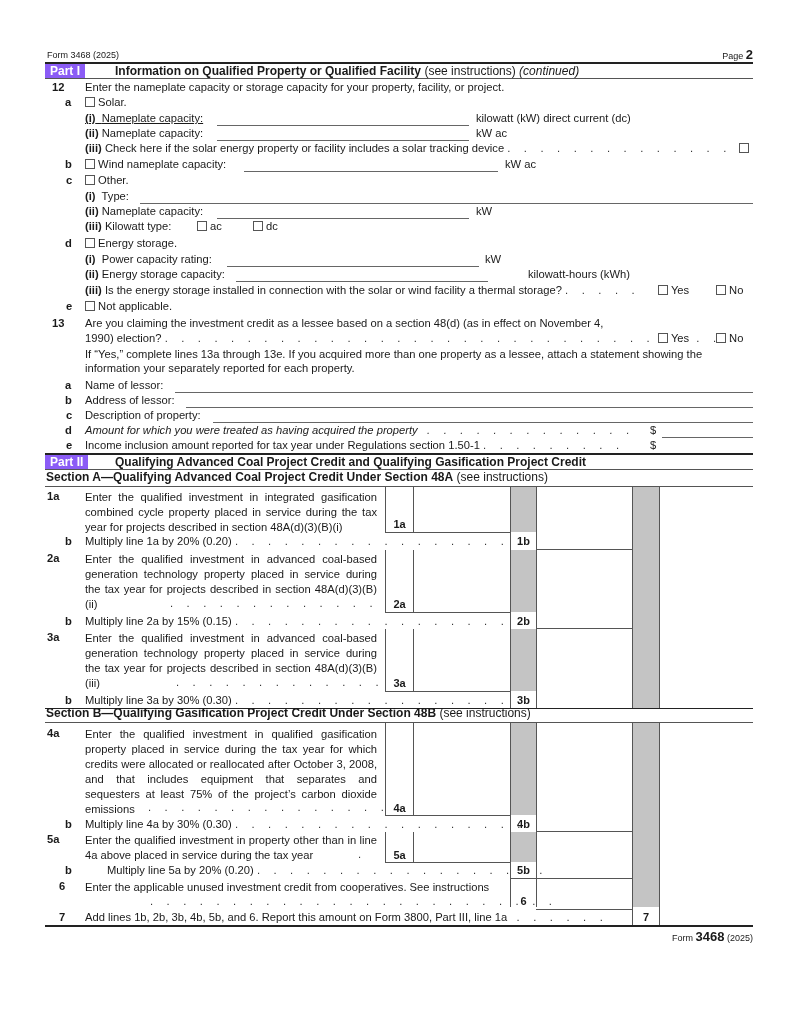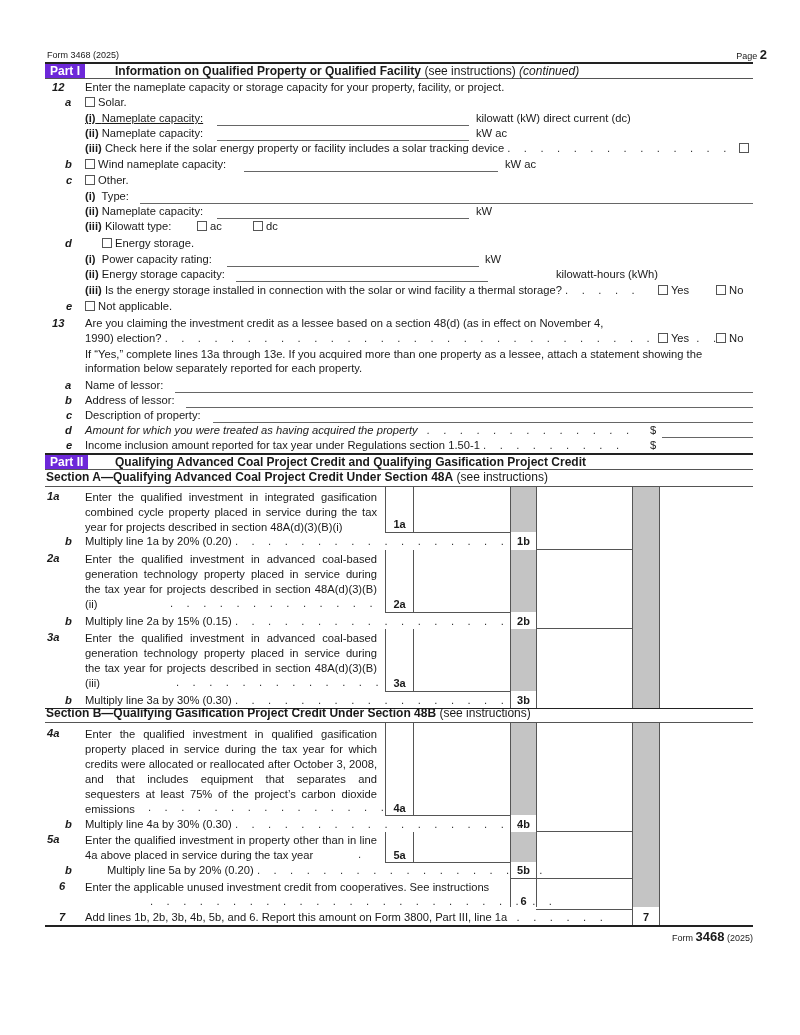--- a/index.html
+++ b/index.html
@@ -4,34 +4,34 @@
 <style>
   html, body { margin:0; padding:0; background:#ffffff; }
   body { width:800px; height:1035px; position:relative; font-family:"Liberation Sans", sans-serif; color:#1a1a1a; font-size:11.2px; }
   .abs { position:absolute; white-space:nowrap; }
   .b { font-weight:bold; }
   .hdr-small { font-size:9px; }
   .rule { position:absolute; background:#222; }
   .thin { height:1px; background:#555; position:absolute; }
   .fill { position:absolute; height:1px; background:#666; }
   .cb { display:inline-block; width:10px; height:10px; border:1px solid #555; background:#fff; vertical-align:-1px; box-sizing:border-box; }
-  .partlabel { position:absolute; background:#6d28d9; color:#fff; font-weight:bold; font-size:12px; padding:0 5px; height:14px; line-height:14px; }
-  .num { font-weight:bold;font-style:italic; }
+  .partlabel { position:absolute; background:#8b5cf6; color:#fff; font-weight:bold; font-size:12px; padding:0 5px; height:14px; line-height:14px; }
+  .num { font-weight:bold; }
   .dots { letter-spacing:5.2px; color:#333; }
   .gray { position:absolute; background:#c4c4c4; }
   .vline { position:absolute; width:1px; background:#555; }
   .hline { position:absolute; height:1px; background:#555; }
   .boxlbl { position:absolute; font-weight:bold; font-size:11px; text-align:center; }
   .just { text-align:justify; text-align-last:left; white-space:normal; }
 </style>
 </head>
 <body>
 
 <div class="abs hdr-small" style="left:47px;top:50px;">Form 3468 (2025)</div>
-<div class="abs" style="right:33px;top:47px;font-size:9px;">
+<div class="abs" style="right:47px;top:47px;font-size:9px;">
   <span>Page</span>
   <span class="b" style="font-size:13px;">2</span>
 </div>
 <div class="rule" style="left:45px;top:62px;width:708px;height:2px;"></div>
 
 <div class="partlabel" style="left:45px;top:64px;">Part I</div>
 <div class="abs" style="left:115px;top:64px;font-size:12px;">
   <span class="b">Information on Qualified Property or Qualified Facility</span><span> (see instructions) </span><i>(continued)</i>
 </div>
 <div class="thin" style="left:45px;top:78px;width:708px;"></div>
@@ -73,49 +73,49 @@
 
 <div class="abs" style="left:85px;top:205px;"><span class="b">(ii)</span> <span>Nameplate capacity:</span></div>
 <div class="fill" style="left:217px;top:218px;width:252px;"></div>
 <div class="abs" style="left:476px;top:205px;">kW</div>
 
 <div class="abs" style="left:85px;top:220px;"><span class="b">(iii)</span> <span>Kilowatt type:</span></div>
 <div class="abs" style="left:197px;top:220px;"><span class="cb"></span> <span>ac</span></div>
 <div class="abs" style="left:253px;top:220px;"><span class="cb"></span> <span>dc</span></div>
 
 <div class="abs num" style="left:65px;top:237px;">d</div>
-<div class="abs" style="left:102px;top:237px;">
+<div class="abs" style="left:85px;top:237px;">
   <span class="cb"></span>
   <span>Energy storage.</span>
 </div>
 <div class="abs" style="left:85px;top:253px;"><span class="b">(i)</span>&nbsp; <span>Power capacity rating:</span></div>
 <div class="fill" style="left:227px;top:266px;width:252px;"></div>
 <div class="abs" style="left:485px;top:253px;">kW</div>
 
 <div class="abs" style="left:85px;top:268px;"><span class="b">(ii)</span> <span>Energy storage capacity:</span></div>
 <div class="fill" style="left:236px;top:281px;width:252px;"></div>
-<div class="abs" style="left:509px;top:268px;padding-left:47px;">kilowatt-hours (kWh)</div>
+<div class="abs" style="left:481px;top:268px;padding-left:47px;">kilowatt-hours (kWh)</div>
 
 <div class="abs" style="left:85px;top:284px;"><span class="b">(iii)</span> <span>Is the energy storage installed in connection with the solar or wind facility a thermal storage?</span> <span class="dots">. . . . .</span></div>
 <div class="abs" style="left:658px;top:284px;"><span class="cb"></span> <span>Yes</span></div>
 <div class="abs" style="left:716px;top:284px;"><span class="cb"></span> <span>No</span></div>
 
 <div class="abs num" style="left:66px;top:300px;">e</div>
 <div class="abs" style="left:85px;top:300px;">
   <span class="cb"></span>
   <span>Not applicable.</span>
 </div>
 
 <div class="abs num" style="left:52px;top:317px;">13</div>
 <div class="abs" style="left:85px;top:317px;">Are you claiming the investment credit as a lessee based on a section 48(d) (as in effect on November 4,</div>
 <div class="abs" style="left:85px;top:332px;"><span>1990) election?</span> <span class="dots">. . . . . . . . . . . . . . . . . . . . . . . . . . . . . . . . . . .</span></div>
 <div class="abs" style="left:658px;top:332px;"><span class="cb"></span> <span>Yes</span></div>
 <div class="abs" style="left:716px;top:332px;"><span class="cb"></span> <span>No</span></div>
 <div class="abs" style="left:85px;top:348px;">If “Yes,” complete lines 13a through 13e. If you acquired more than one property as a lessee, attach a statement showing the</div>
-<div class="abs" style="left:85px;top:362px;">information below separately reported for each property.</div>
+<div class="abs" style="left:85px;top:362px;">information your separately reported for each property.</div>
 
 <div class="abs num" style="left:65px;top:379px;">a</div>
 <div class="abs" style="left:85px;top:379px;">Name of lessor:</div>
 <div class="fill" style="left:175px;top:392px;width:578px;"></div>
 
 <div class="abs num" style="left:65px;top:394px;">b</div>
 <div class="abs" style="left:85px;top:394px;">Address of lessor:</div>
 <div class="fill" style="left:186px;top:407px;width:567px;"></div>
 
 <div class="abs num" style="left:66px;top:409px;">c</div>

